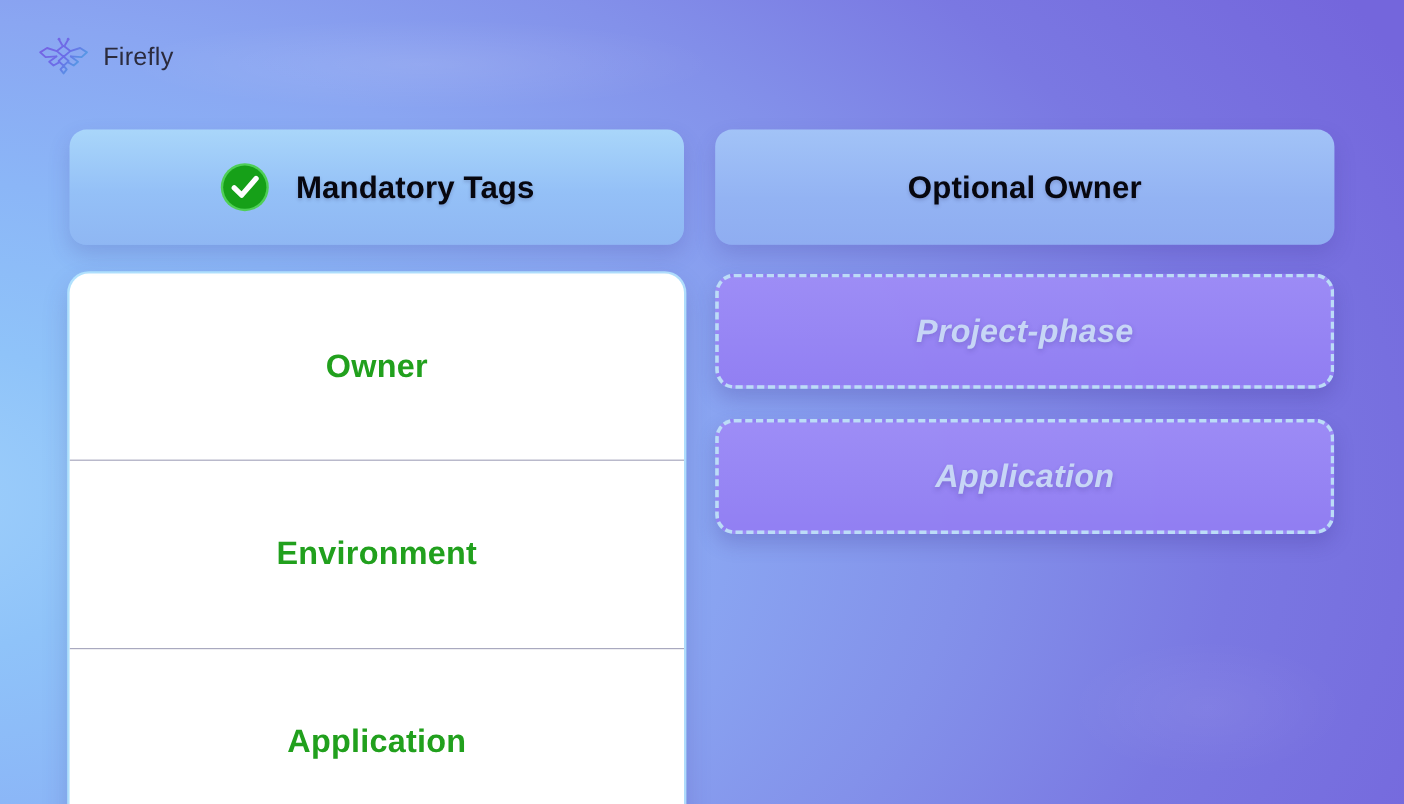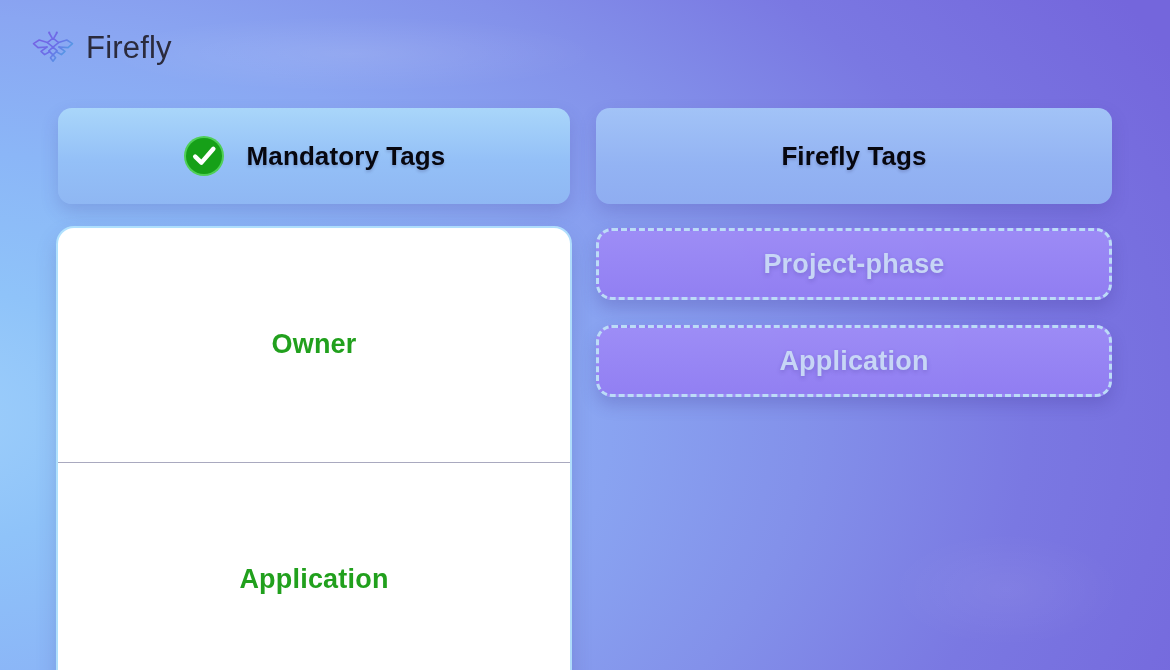--- a/index.html
+++ b/index.html
@@ -36,21 +36,21 @@
   #logo {
     position: absolute;
     left: 30px;
     top: 28px;
     display: flex;
     align-items: center;
     gap: 10px;
   }
   #logo .mark { width: 46px; height: 40px; display: block; }
   #logo .wordmark {
-    font-size: 31px;
+    font-size: 21px;
     font-weight: 400;
     letter-spacing: .2px;
     color: #2b2b3d;
   }
 
   
   .col { position: absolute; top: 108px; }
   #col-mandatory { left: 58px;  width: 512px; }
   #col-optional  { left: 596px; width: 516px; }
 
@@ -110,28 +110,29 @@
   }
 
   
   #optional-list {
     margin-top: 24px;
     display: flex;
     flex-direction: column;
     gap: 25px;
   }
   .opt-card {
-    height: 72px;
+    height: 96px;
     border-radius: 16px;
     border: 3px dashed #bcdcf7;
     background: linear-gradient(180deg, rgba(158,140,246,.95) 0%, rgba(146,126,242,.95) 100%);
     display: flex;
     align-items: center;
     justify-content: center;
     box-shadow: 0 8px 16px rgba(60,45,135,.22);
+    font-style: italic;
   }
   .opt-card-label {
     font-size: 27px;
     font-weight: bold;
     color: #c7d6f6;
     letter-spacing: .2px;
     text-shadow: 0 2px 4px rgba(55,45,130,.25);
   }
 </style>
 </head>
@@ -179,29 +180,32 @@
       </svg>
     </span>
     <span class="hdr-title">Mandatory Tags</span>
   </div>
 
   <div id="mandatory-card">
     <div class="tag-row">
       <span class="tag-row-label">Owner</span>
     </div>
     <div class="tag-row">
+      <span class="tag-row-label">Environment</span>
+    </div>
+    <div class="tag-row">
       <span class="tag-row-label">Application</span>
     </div>
   </div>
 </div>
 
 <div class="col" id="col-optional">
 
   <div class="hdr" id="hdr-optional">
-    <span class="hdr-title">Firefly Tags</span>
+    <span class="hdr-title">Optional Owner</span>
   </div>
 
   <div id="optional-list">
     <div class="opt-card">
       <span class="opt-card-label">Project-phase</span>
     </div>
     <div class="opt-card">
       <span class="opt-card-label">Application</span>
     </div>
   </div>

